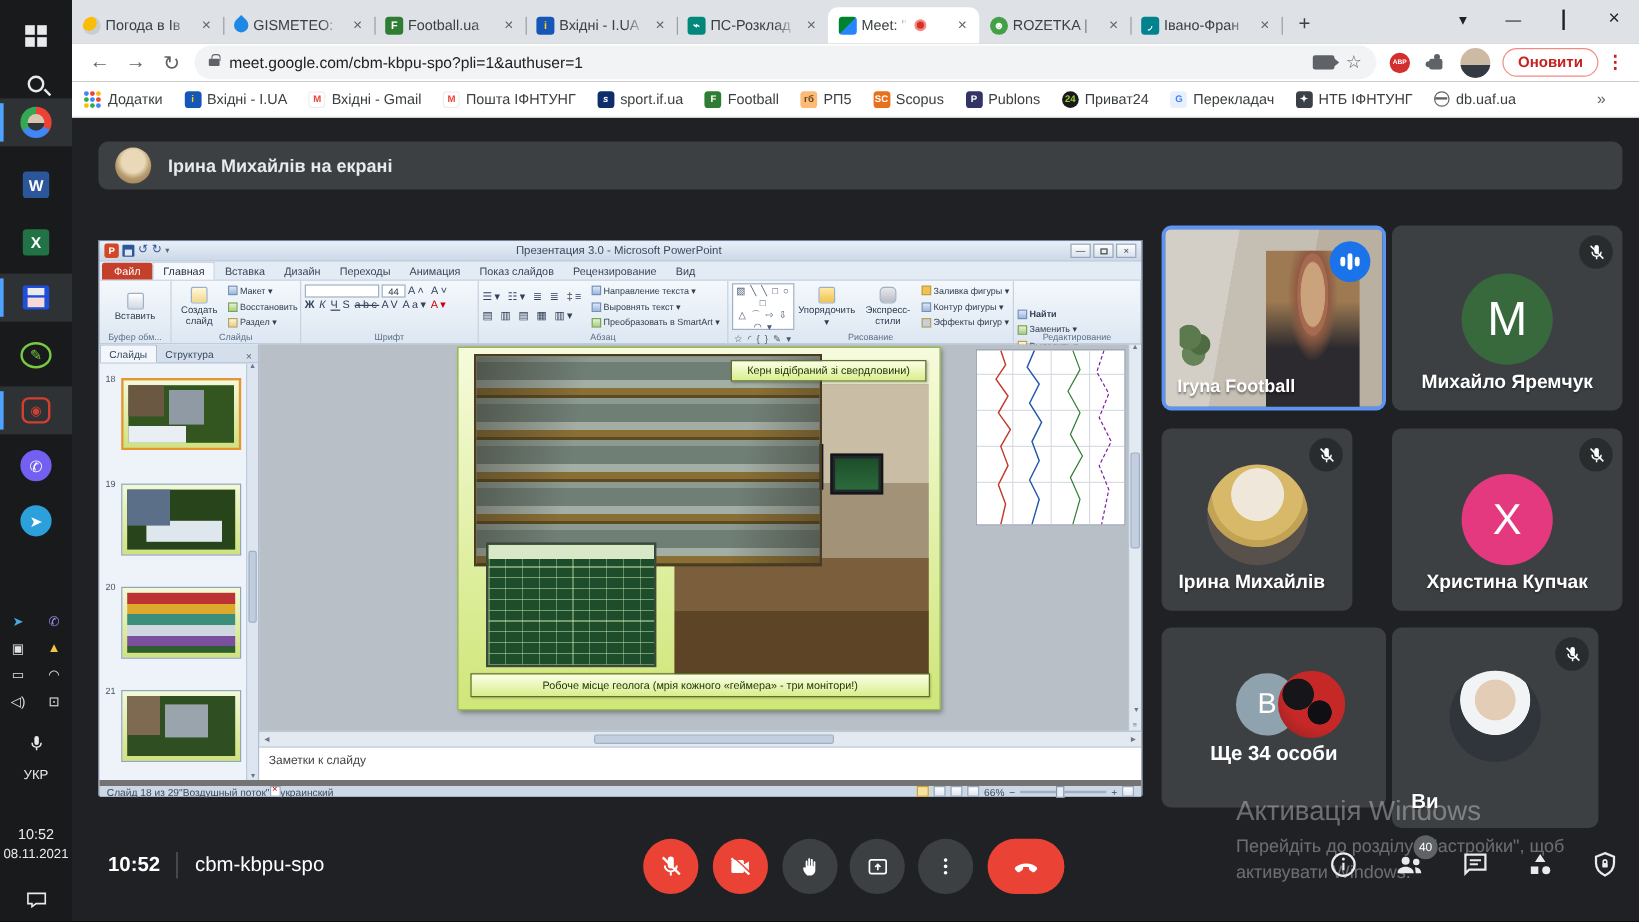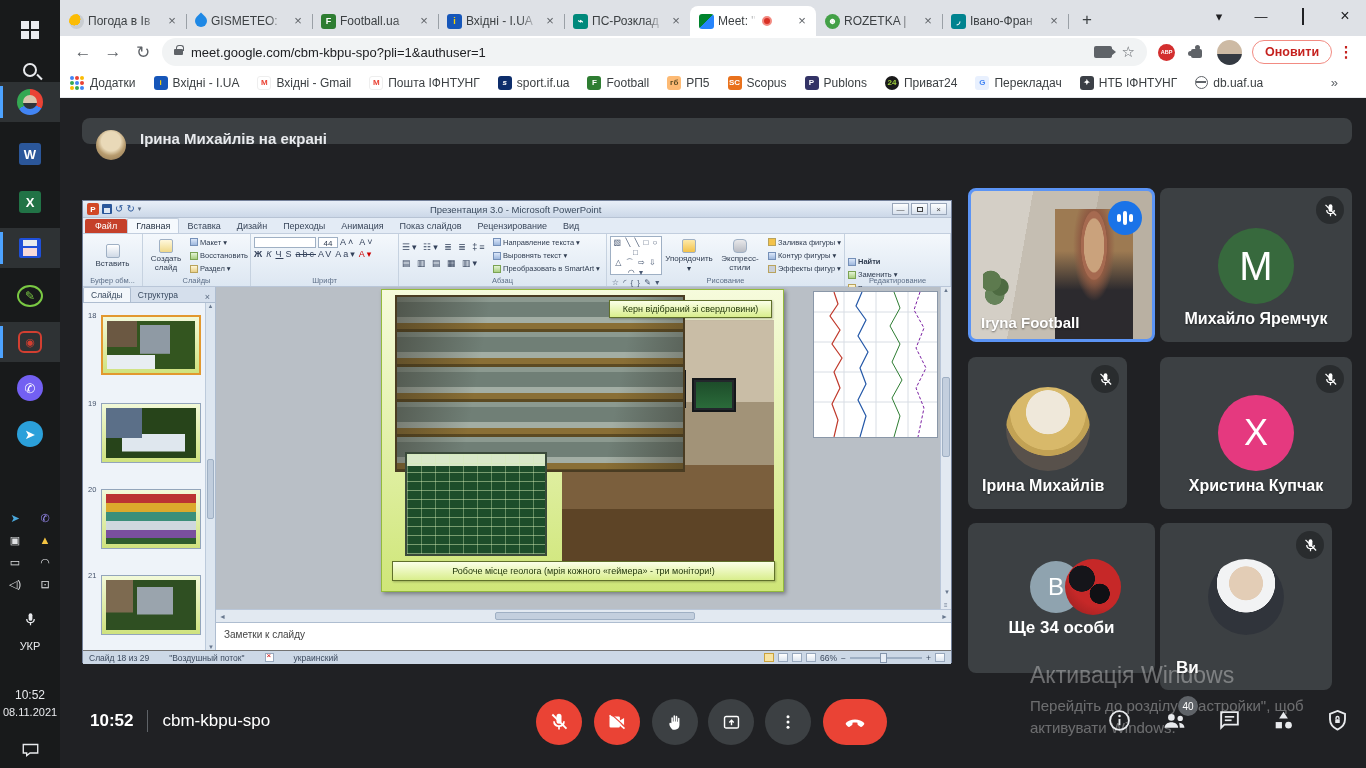--- a/index.html
+++ b/index.html
@@ -64,21 +64,21 @@
   #bookbar{position:absolute;left:0;top:68px;width:100%;height:30px;background:#fff;display:flex;align-items:center;padding:0 10px;border-bottom:1px solid #e8eaed}
   .bm{display:flex;align-items:center;margin-right:18px;font-size:12px;color:#3c4043;white-space:nowrap}
   .bm .fav{width:14px;height:14px;margin-right:5px;font-size:8px}
   .bm-ovf{margin-left:auto;color:#5f6368;font-size:13px}
   .apps9{display:grid;grid-template-columns:4px 4px 4px;grid-template-rows:4px 4px 4px;gap:1px;margin-right:6px}
   .apps9 span{border-radius:50%}
   .globe{width:13px;height:13px;border:1.5px solid #5f6368;border-radius:50%;position:relative;margin-right:5px}
   .globe::after{content:"";position:absolute;left:0;top:4px;width:10px;height:1.5px;background:#5f6368}
 
   
-  #banner{position:absolute;left:82px;top:118px;width:1270px;height:26px;background:#3c4043;border-radius:8px;display:flex;align-items:flex-start;padding:12px 14px;z-index:2}
+  #banner{position:absolute;left:82px;top:118px;width:1270px;height:40px;background:#3c4043;border-radius:8px;display:flex;align-items:center;padding:12px 14px;z-index:2}
   .ban-av{width:30px;height:30px;border-radius:50%;background:radial-gradient(circle at 50% 38%,#e9d9b8 40%,#b79b6e 60%,#8c7451 100%);margin-right:14px}
   #banner .txt{color:#e8eaed;font-size:15px;font-weight:bold}
 
   
   .tile{position:absolute;background:#3c4043;border-radius:8px;overflow:hidden}
   .tile .name{position:absolute;bottom:10px;left:14px;color:#fff;font-size:16px;font-weight:bold;text-shadow:0 1px 2px rgba(0,0,0,.5)}
   .tile .name.ctr{left:0;right:0;text-align:center}
   .micoff{position:absolute;top:8px;right:8px;width:28px;height:28px;border-radius:50%;background:rgba(26,27,30,.55);display:flex;align-items:center;justify-content:center}
   .avcirc{position:absolute;left:50%;transform:translateX(-50%);border-radius:50%;display:flex;align-items:center;justify-content:center;color:#fff;font-weight:normal}
   #t1{left:968px;top:188px;width:187px;height:154px;border:3px solid #5b94f5;background:linear-gradient(100deg,#d4cfc6 0 30%,#c5beb2 30% 62%,#b9b0a2 62%)}
@@ -162,21 +162,21 @@
   #pan-scroll{position:absolute;right:0;top:0;bottom:0;width:10px;background:#dde6f0;border-left:1px solid #bccadb;font-size:6px;color:#68788e;text-align:center}
   #pan-scroll .pthumb{position:absolute;left:1px;right:1px;top:45%;height:60px;background:#c0cddd;border:1px solid #9fb0c4;border-radius:2px}
   
   #editor{flex:1;position:relative;background:#b9bfc6;display:flex;flex-direction:column}
   #canvas{position:relative;height:322px;overflow:hidden}
   #vscroll{position:absolute;right:0;top:0;bottom:0;width:11px;background:#e2e9f1;border-left:1px solid #b9c6d8;font-size:6px;color:#68788e;text-align:center}
   #vscroll .pthumb{position:absolute;left:1px;right:1px;top:28%;height:80px;background:#c3cfde;border:1px solid #9fb0c4;border-radius:2px}
   #hscroll{height:13px;background:#e2e9f1;border-top:1px solid #b9c6d8;position:relative;font-size:7px;color:#68788e;display:flex;align-items:center;justify-content:space-between;padding:0 3px}
   #hscroll .hthumb{position:absolute;left:38%;width:200px;top:2px;bottom:2px;background:#c3cfde;border:1px solid #9fb0c4;border-radius:2px}
   #notes{height:28px;background:#fff;border-top:1px solid #aebdd0;font-size:10px;color:#444;padding:6px 8px}
-  #ppt-status{height:14px;background:#ccd8e6;border-top:1px solid #737373;display:flex;align-items:center;font-size:8.5px;color:#3c4a5e;padding:0 6px;gap:20px}
+  #ppt-status{height:14px;background:#ccd8e6;border-top:5px solid #737373;display:flex;align-items:center;font-size:8.5px;color:#3c4a5e;padding:0 6px;gap:0}
   .spell{width:9px;height:9px;background:#fff;border:1px solid #98a8bd;position:relative}
   .spell::after{content:"×";position:absolute;left:1px;top:-3px;color:#c00;font-size:8px}
   #ppt-status .right{margin-left:auto;display:flex;align-items:center;gap:4px}
   .vbtn{width:10px;height:9px;border:1px solid #98a8bd;background:linear-gradient(#fff,#dde6f0)}
   .vbtn.on{background:#f7e3a1;border-color:#caa23c}
   .ztrack{width:72px;height:2px;background:#9fb0c4;position:relative}
   .ztrack .zthumb{position:absolute;left:42%;top:-4px;width:7px;height:10px;background:#e8eef6;border:1px solid #8596ad}
   
   #slide{position:absolute;left:165px;top:2px;width:403px;height:303px;background:linear-gradient(#f6fbdc,#cfe678);border:1px solid #94ba3c;box-shadow:2px 2px 4px rgba(0,0,0,.35)}
   .cap{position:absolute;background:linear-gradient(#fbffe8,#d9ee8c);border:1px solid #60702a;color:#1c3206;font-size:9px;display:flex;align-items:center;justify-content:center;white-space:nowrap;box-shadow:1px 1px 2px rgba(0,0,0,.25)}

